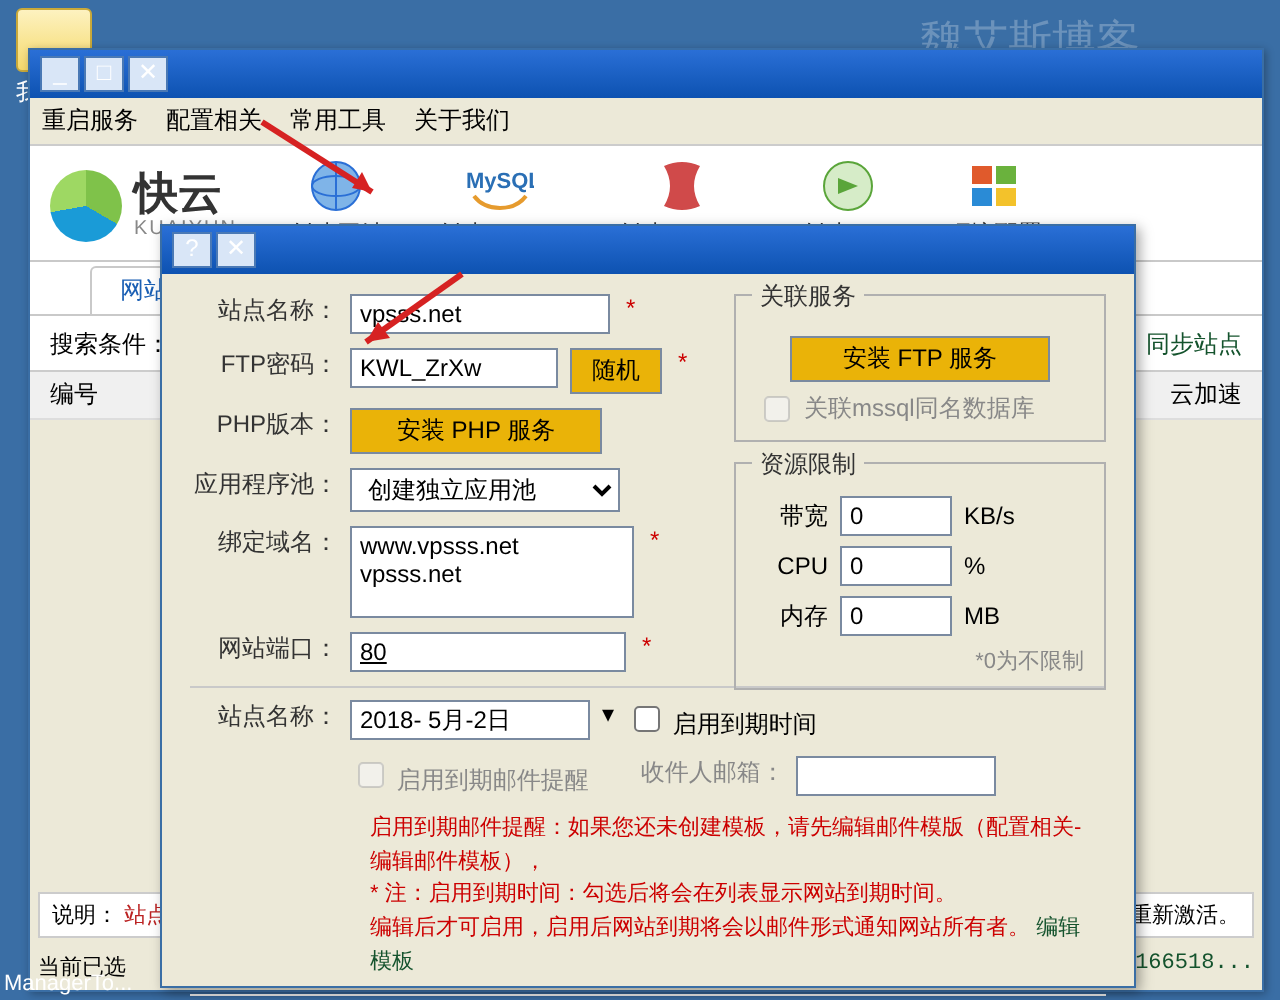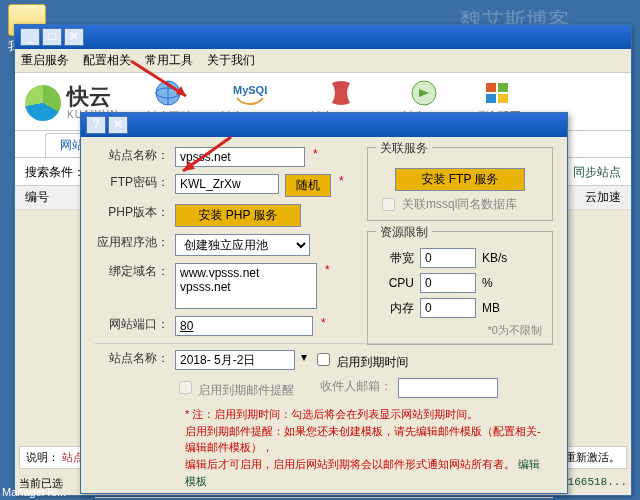--- a/index.html
+++ b/index.html
@@ -310,22 +310,22 @@
       <label><input type="checkbox" style=""> <span>启用到期时间</span></label>
     </div>
     <div class="form-row">
       <span class="lbl"></span>
       <label class="gray"><input type="checkbox" disabled="" style=""> <span>启用到期邮件提醒</span></label>
       <span class="gray" style="margin-left:20px">收件人邮箱：</span>
       <input type="text" style="width: 90px;" disabled="">
     </div>
 
     <div class="notes">
+      <div class="nb">启用到期邮件提醒：如果您还未创建模板，请先编辑邮件模版（配置相关-编辑邮件模板），</div>
       <div class="nb">* 注：启用到期时间：勾选后将会在列表显示网站到期时间。</div>
-      <div class="nb">启用到期邮件提醒：如果您还未创建模板，请先编辑邮件模版（配置相关-编辑邮件模板），</div>
       <div class="nb"><span>编辑后才可启用，启用后网站到期将会以邮件形式通知网站所有者。</span> <span class="link-blue">编辑模板</span></div>
     </div>
     <hr class="sep">
 
     <div class="right-col">
       <div class="group">
         <span class="legend">关联服务</span>
         <button class="btn" style="width:130px;margin:4px auto 4px;display:block">安装 FTP 服务</button>
         <div class="disabled-check">
             <input type="checkbox" disabled="" style="">

